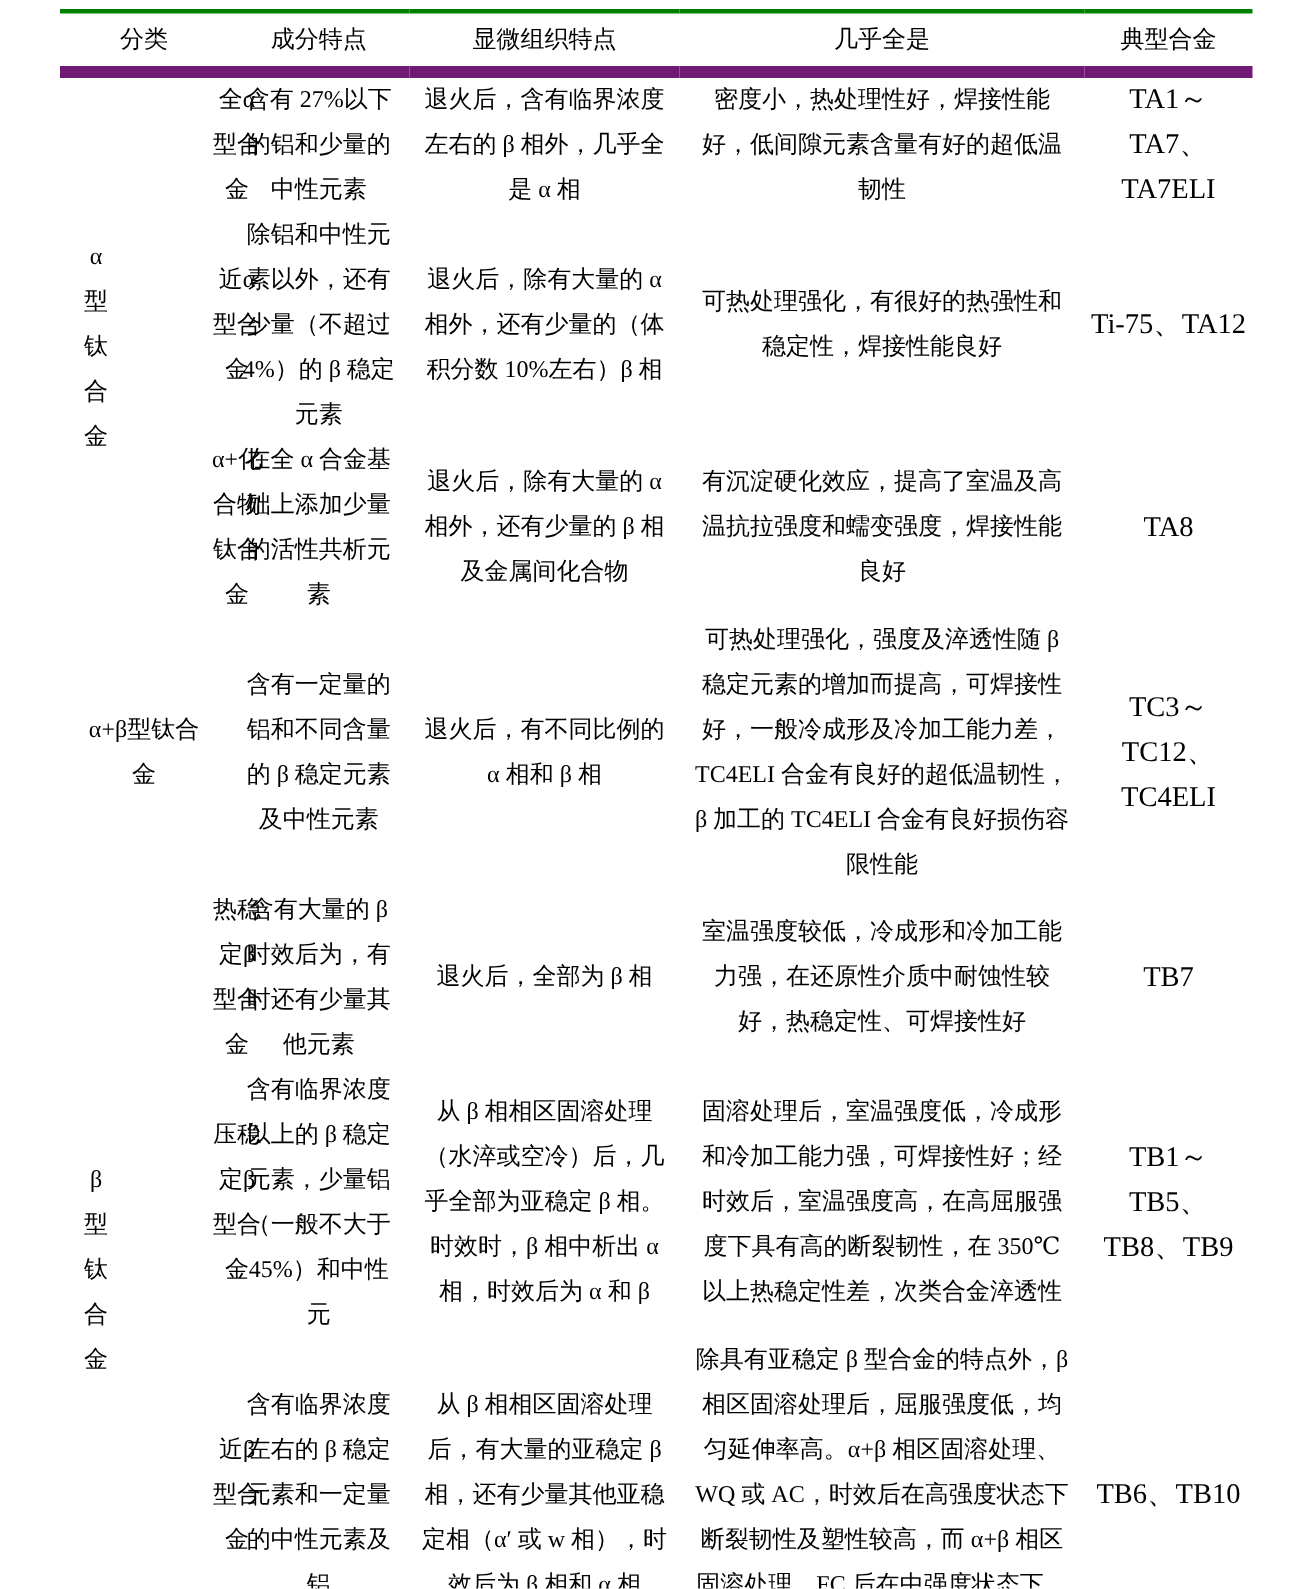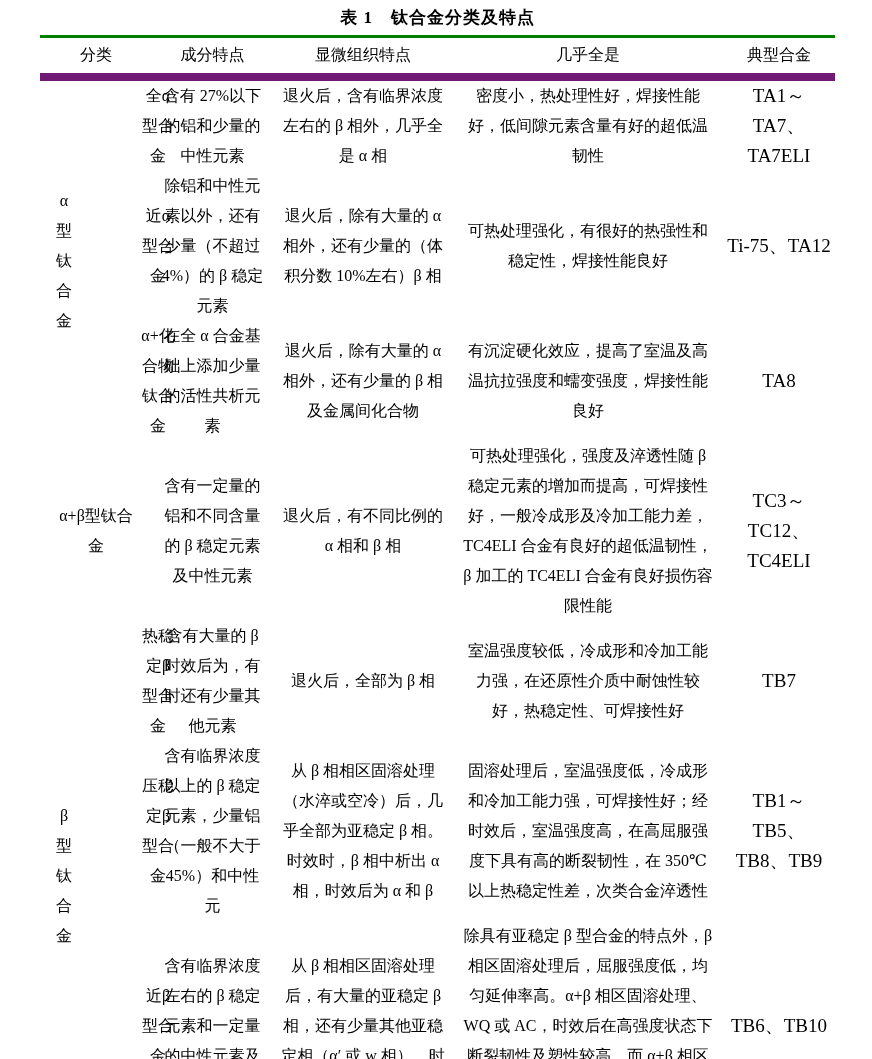--- a/index.html
+++ b/index.html
@@ -37,21 +37,20 @@
   tr.r3 { height:165px; }
   tr.r4 { height:120px; }
   tr.r5 { height:160px; }
   tr.r6 { height:178px; }
 </style>
 </head>
 <body>
 
 <div class="doc">
 
-  <div class="title">表 1　钛合金分类及特点</div>
 
   <table class="alloy">
     <colgroup>
       <col style="width:48px">
         <col style="width:64px">
         <col style="width:121px">
       <col style="width:180px">
         <col style="width:270px">
         <col style="width:112px">
     </colgroup>

